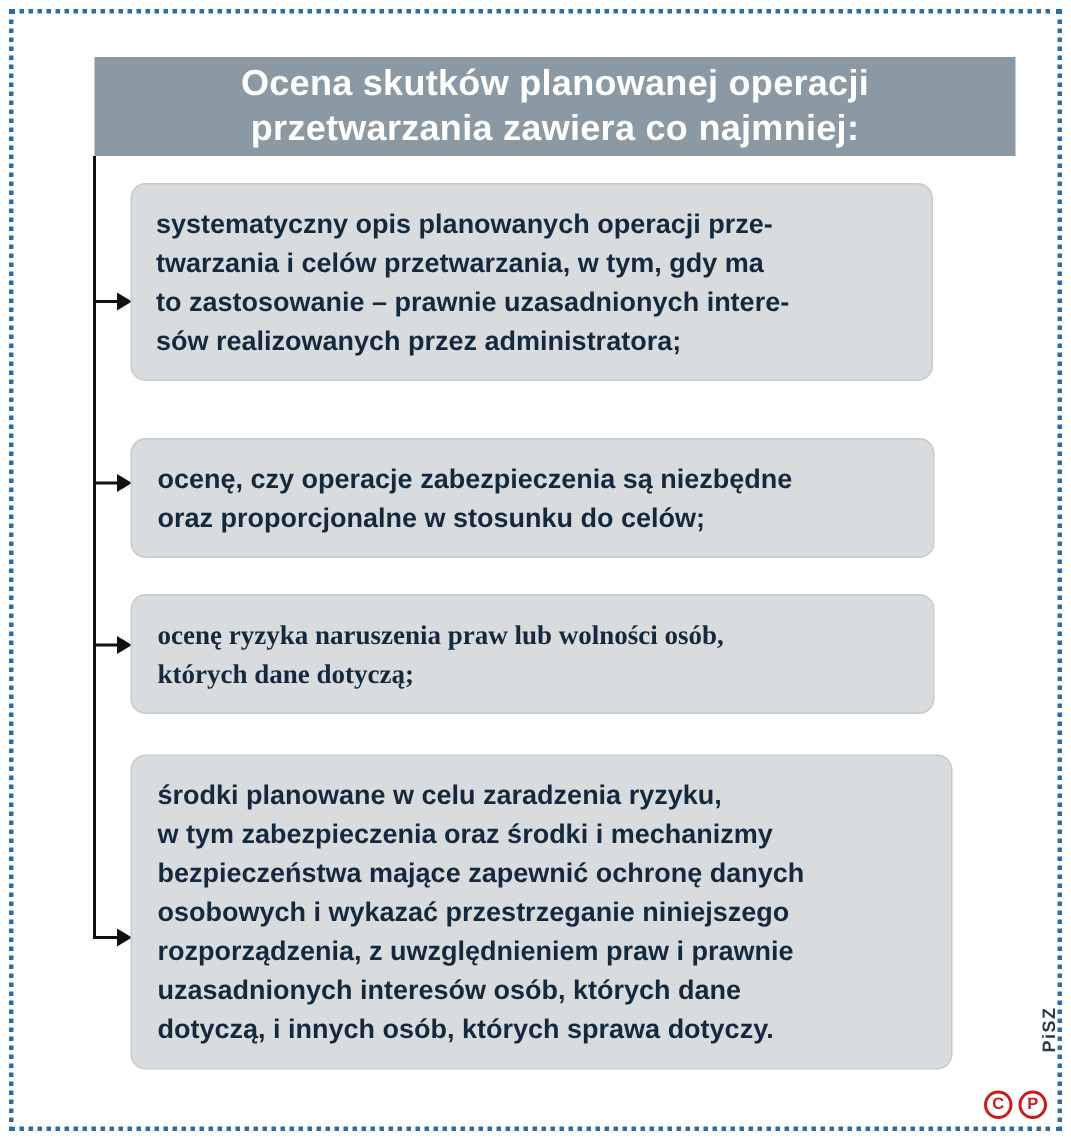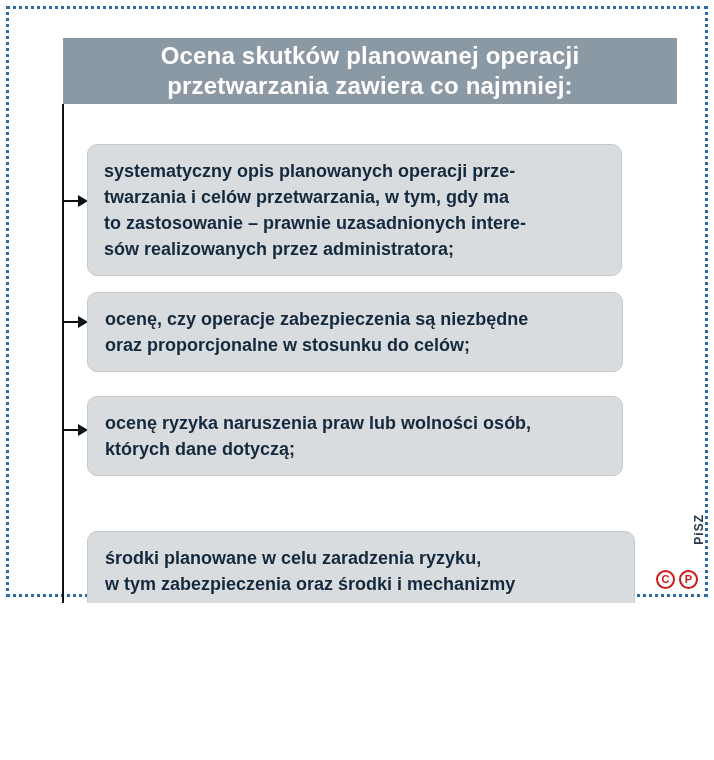--- a/index.html
+++ b/index.html
@@ -1,18 +1,18 @@
 <!DOCTYPE html>
 <html><head>
 <meta charset="utf-8">
 <style>
   html,body{margin:0;padding:0;background:#ffffff;}
   .stage{
     position:relative;
-    width:714px;height:603px;
+    width:714px;height:760px;
     background:#ffffff;
     font-family:"Liberation Sans", sans-serif;
     overflow:hidden;
   }
   .dotted-frame{
     position:absolute;
     left:6px;top:6px;right:6px;bottom:6px;
     border:3px dotted #2e6da4;
     pointer-events:none;
   }
@@ -46,24 +46,24 @@
     left:87px;width:500px;
     background:#d9dcde;
     border:1px solid #c6cacd;
     border-radius:10px;
     padding:13px 17px;
     color:#14293d;
     font-weight:700;
     font-size:18px;line-height:26px;
     white-space:pre-line;
   }
-  .box1{top:144px;padding-left:16px;}
+  .box1{top:122px;padding-left:16px;}
   .box2{top:292px;}
-  .box3{top:396px;}
-  .box4{top:503px;width:512px;margin-top:28px;}
+  .box3{top:396px;font-family:Liberation Serif, serif;}
+  .box4{top:503px;width:512px;}
   .watermark{
     position:absolute;
     right:8px;bottom:58px;
     writing-mode:vertical-rl;
     transform:rotate(180deg);
     font-size:12px;font-weight:700;
     color:#2a3a4a;
     letter-spacing:1px;
   }
   .badges{

